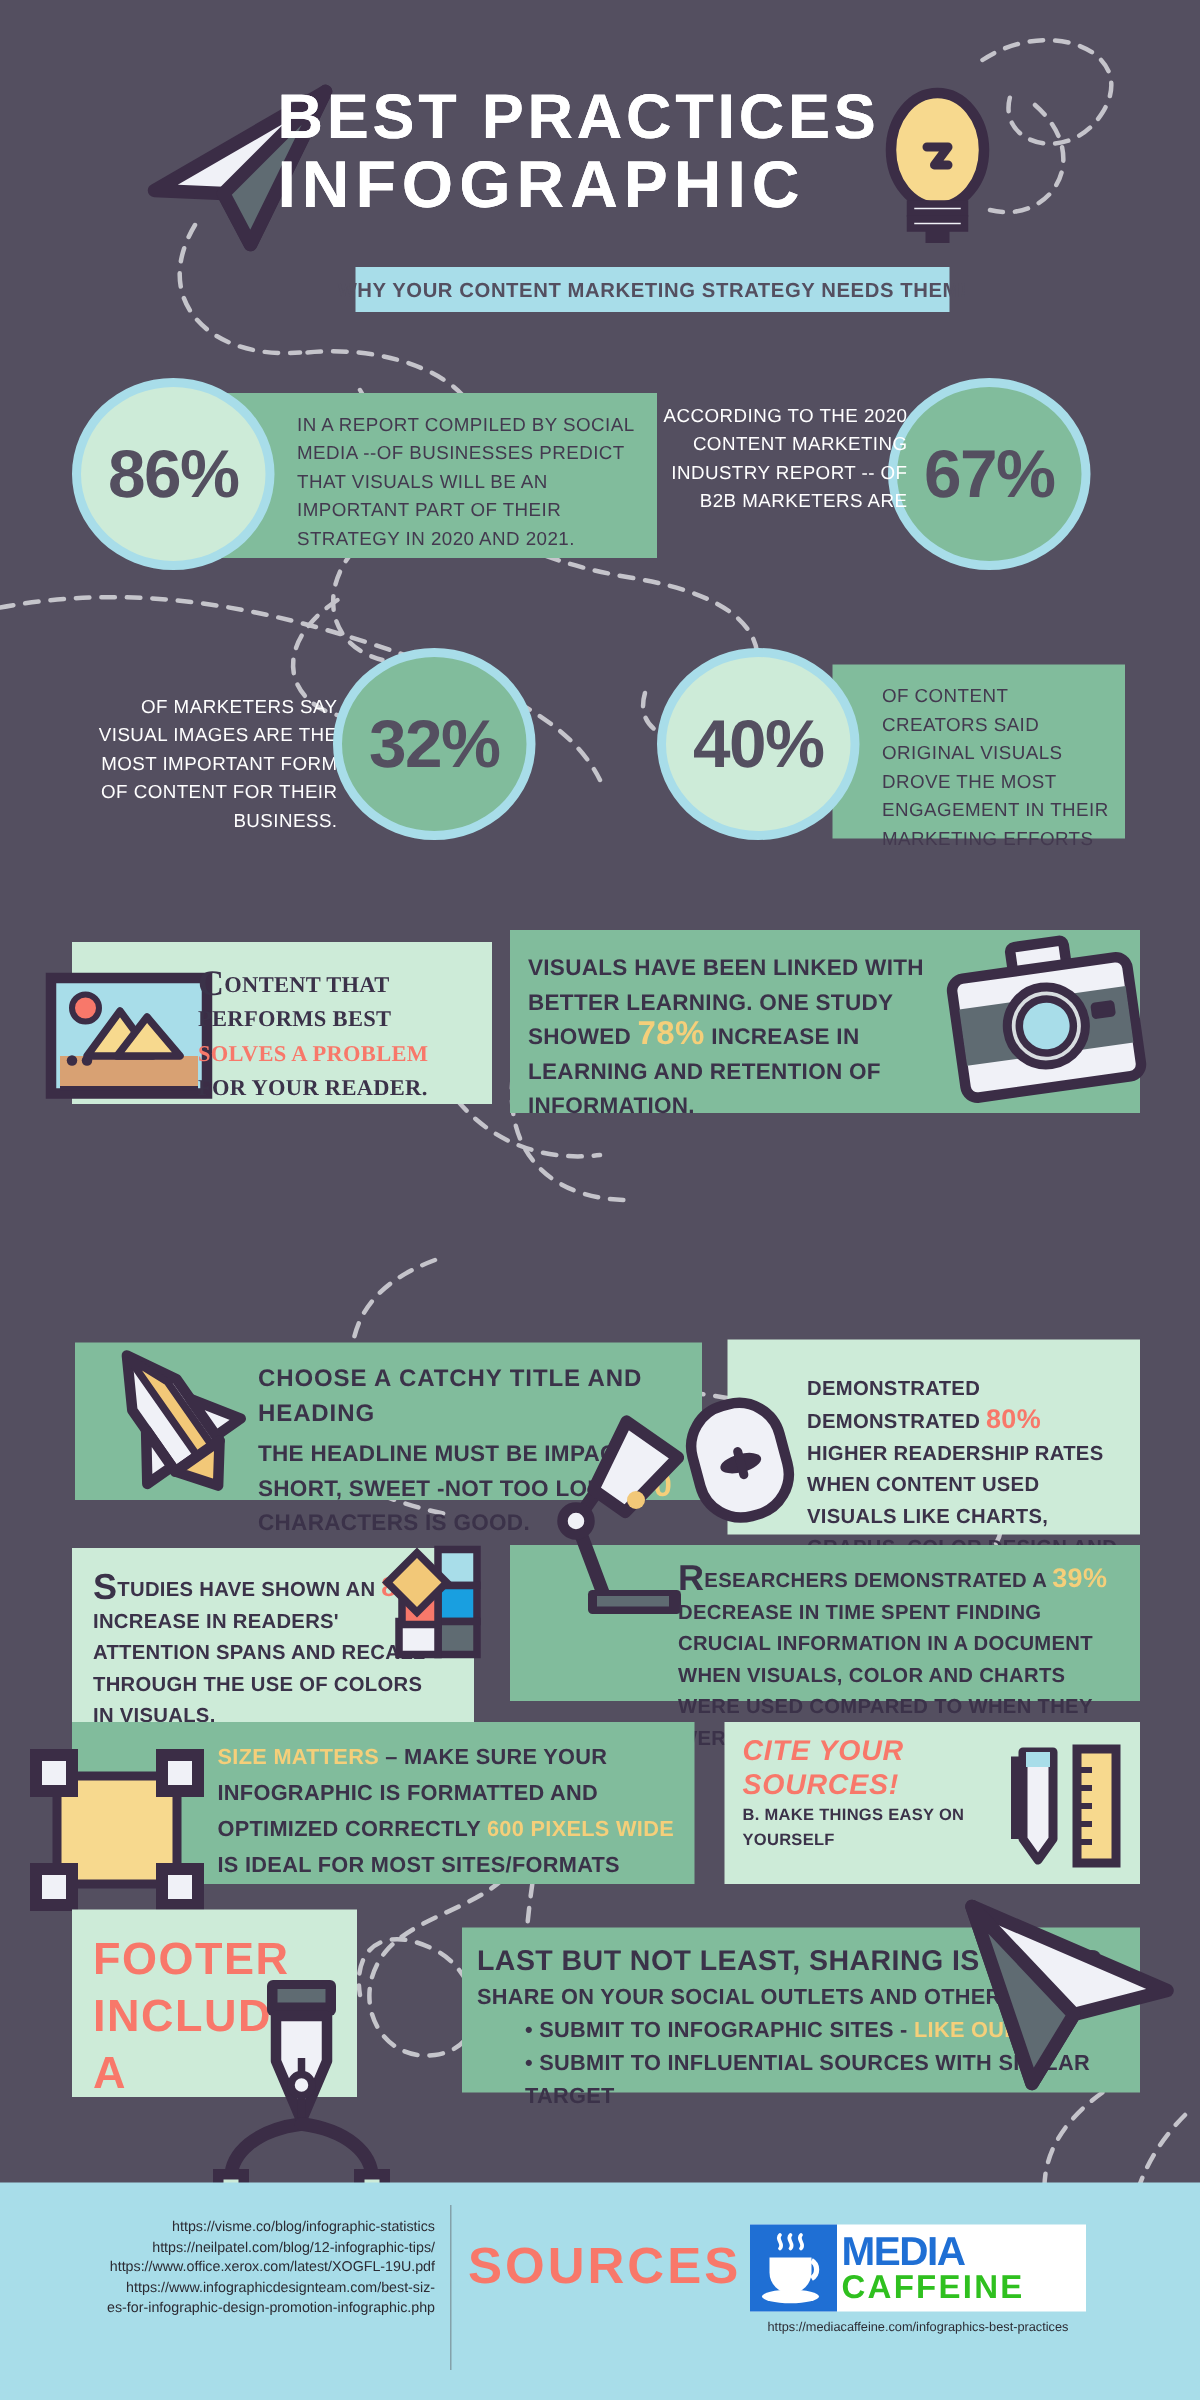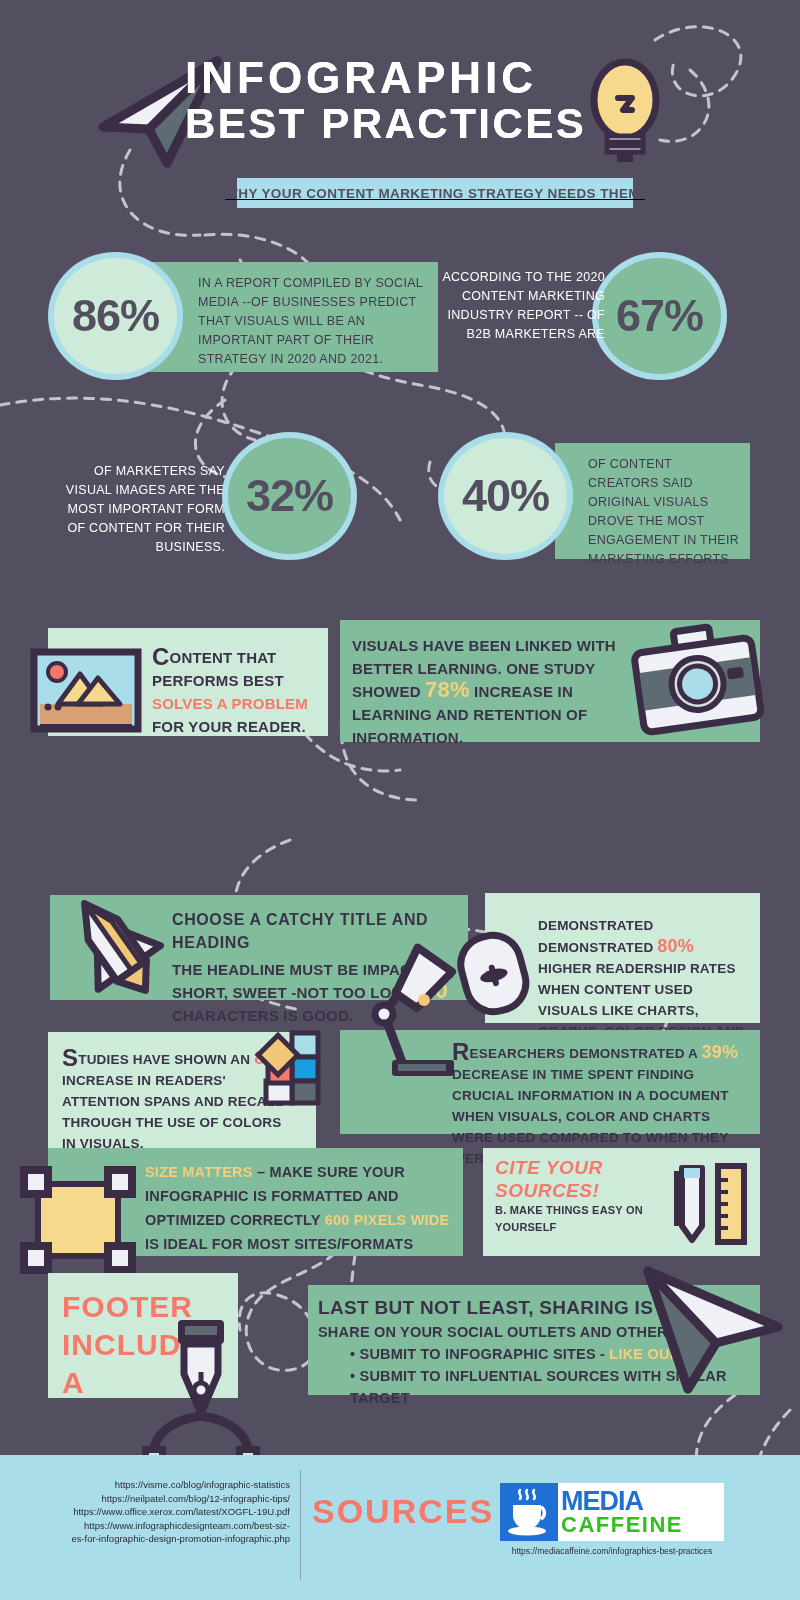--- a/index.html
+++ b/index.html
@@ -18,21 +18,21 @@
   .title-wrap { position:absolute; left:185px; top:55px; width:400px; }
   .title-line {
     font-family:"Liberation Sans Narrow","Liberation Sans",sans-serif;
     font-weight:700; color:#fff; font-size:44px; line-height:46px;
     letter-spacing:4px; -webkit-text-stroke:0px; white-space:nowrap;
     text-shadow:0 0 0 #fff;
   }
   .title-line.l2 { letter-spacing:2.5px; font-size:42px; }
   .subtitle-band {
     position:absolute; left:237px; top:178px; width:396px; height:30px;
-    background:#a8dde9; display:flex; align-items:center; justify-content:center;text-decoration:underline;
+    background:#a8dde9; display:flex; align-items:center; justify-content:center;
   }
   .subtitle-band span {
     font-family:"Liberation Sans Narrow","Liberation Sans",sans-serif;
     font-weight:700; color:#544f60; font-size:13.5px; letter-spacing:.4px;
     white-space:nowrap;
   }
 
   
   .stat-box { position:absolute; background:#81bc9c; }
   .stat-text {
@@ -131,22 +131,22 @@
       <path d="M800 1470 C 760 1490, 730 1520, 722 1555"></path>
     </g>
   </svg>
 
   <svg class="abs" style="left:95px;top:55px;" width="140" height="115" viewBox="0 0 140 115">
     <path d="M8 72 L122 6 L72 108 L54 74 Z" fill="#f0f1f7" stroke="#3b2d46" stroke-width="9" stroke-linejoin="round"></path>
     <path d="M122 6 L54 74 L72 108 Z" fill="#5f6b72" stroke="#3b2d46" stroke-width="9" stroke-linejoin="round"></path>
   </svg>
 
   <div class="title-wrap">
+    <div class="title-line l2">BEST PRACTICES</div>
     <div class="title-line">INFOGRAPHIC</div>
-    <div class="title-line l2">BEST PRACTICES</div>
   </div>
 
   <svg class="abs" style="left:585px;top:58px;" width="80" height="105" viewBox="0 0 80 105">
     <ellipse cx="40" cy="42" rx="31" ry="38" fill="#f7d98e" stroke="#3b2d46" stroke-width="7"></ellipse>
     <path d="M33 40 h14 l-9 12 h9" fill="none" stroke="#3b2d46" stroke-width="6" stroke-linejoin="round" stroke-linecap="round"></path>
     <rect x="22" y="78" width="36" height="6" fill="#f0f1f7" stroke="#3b2d46" stroke-width="5"></rect>
     <rect x="22" y="88" width="36" height="6" fill="#f0f1f7" stroke="#3b2d46" stroke-width="5"></rect>
     <rect x="32" y="96" width="16" height="8" fill="#3b2d46"></rect>
   </svg>
 
@@ -182,21 +182,21 @@
   <svg class="abs" style="left:30px;top:648px;" width="112" height="85" viewBox="0 0 112 85">
     <rect x="4" y="4" width="104" height="77" fill="#a8dde9" stroke="#3b2d46" stroke-width="7"></rect>
     <rect x="10" y="56" width="92" height="21" fill="#d8a173"></rect>
     <path d="M28 56 L50 26 L72 56 Z" fill="#f7d98e" stroke="#3b2d46" stroke-width="5" stroke-linejoin="round"></path>
     <path d="M48 56 L68 30 L90 56 Z" fill="#f7d98e" stroke="#3b2d46" stroke-width="5" stroke-linejoin="round"></path>
     <circle cx="27" cy="24" r="9" fill="#f8786a" stroke="#3b2d46" stroke-width="4"></circle>
     <circle cx="18" cy="59" r="3.5" fill="#3b2d46"></circle>
     <circle cx="28" cy="59" r="3.5" fill="#3b2d46"></circle>
     <rect x="10" y="76" width="92" height="3" fill="#3b2d46"></rect>
   </svg>
-  <div class="ctext" style="position:absolute;left:152px;top:646px;width:172px;">
+  <div class="ctext" style="position:absolute;left:132px;top:646px;width:172px;font-family:Liberation Serif, serif;">
     <span class="dcap">C</span><span>ONTENT THAT PERFORMS BEST </span><span class="coral">SOLVES A PROBLEM</span><span> FOR YOUR READER.</span>
   </div>
 
   <div class="card green" style="left:340px;top:620px;width:420px;height:122px;"></div>
   <div class="ctext" style="position:absolute;left:352px;top:634px;width:280px;">
     <span>VISUALS HAVE BEEN LINKED WITH BETTER LEARNING. ONE STUDY SHOWED </span><span class="gold big">78%</span><span> INCREASE IN LEARNING AND RETENTION OF INFORMATION.</span>
   </div>
 
   <svg class="abs" style="left:630px;top:625px;" width="135" height="110" viewBox="0 0 135 110">
     <g transform="rotate(-8 67 55)">

